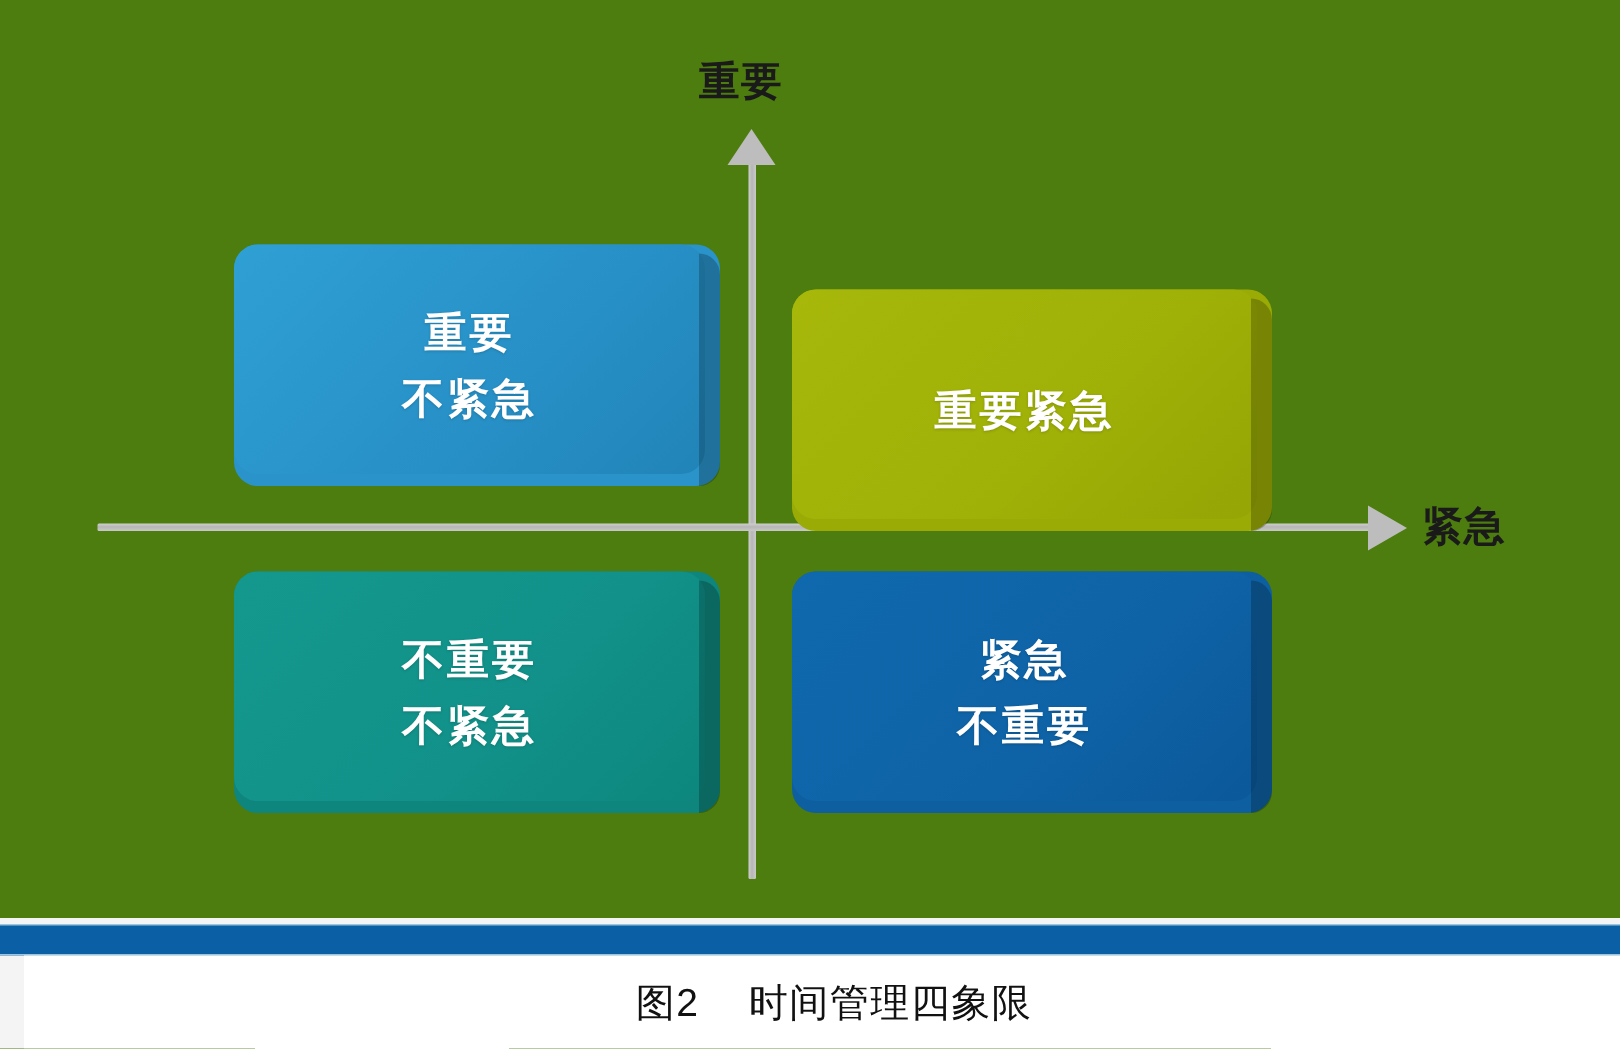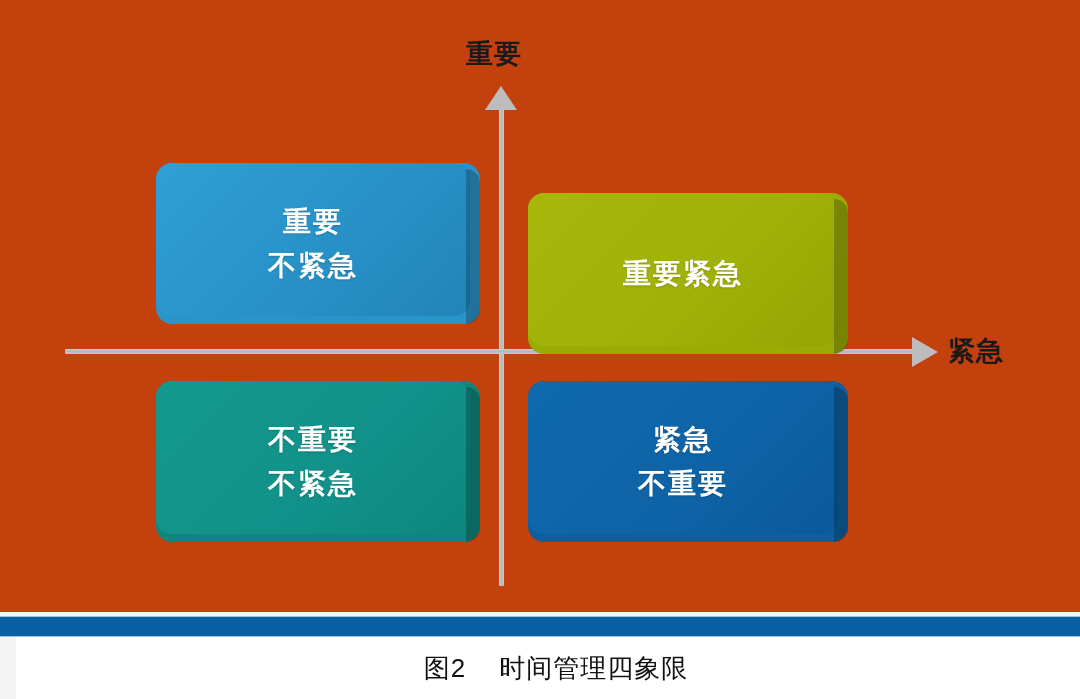--- a/index.html
+++ b/index.html
@@ -23,21 +23,21 @@
     height: 699px;
   }
 
   
   .plot-area {
     position: absolute;
     left: 0;
     top: 0;
     width: 1080px;
     height: 612px;
-    background: #c2410c;
+    background: #4d7c0f;
   }
 
   
   .axis-v-line {
     position: absolute;
     left: 499px;
     top: 104px;
     width: 5px;
     height: 482px;
     background: linear-gradient(to right, #cfcfcf 0%, #b6b6b6 45%, #c9c9c9 100%);

